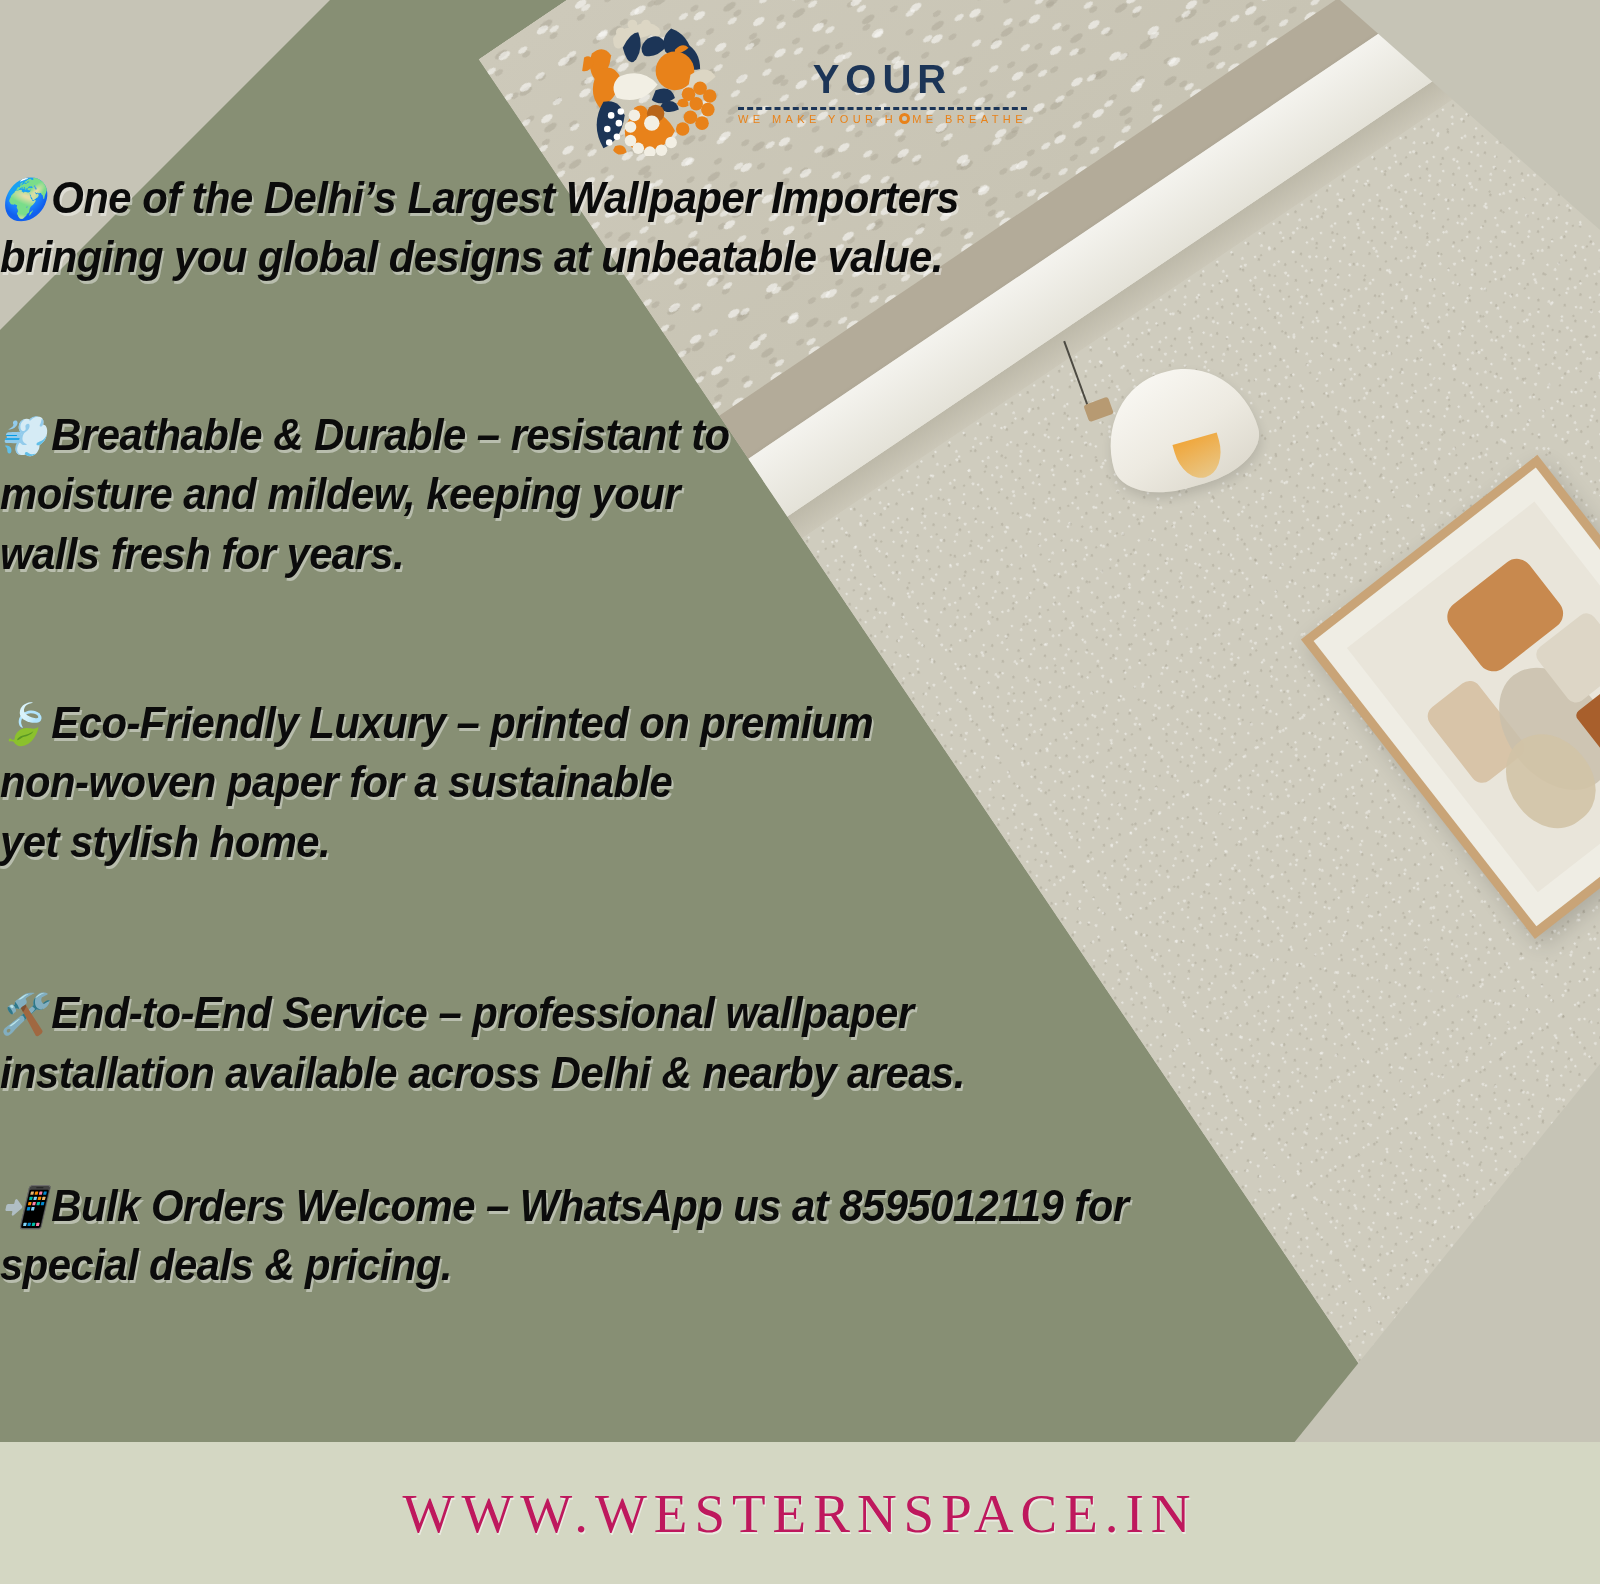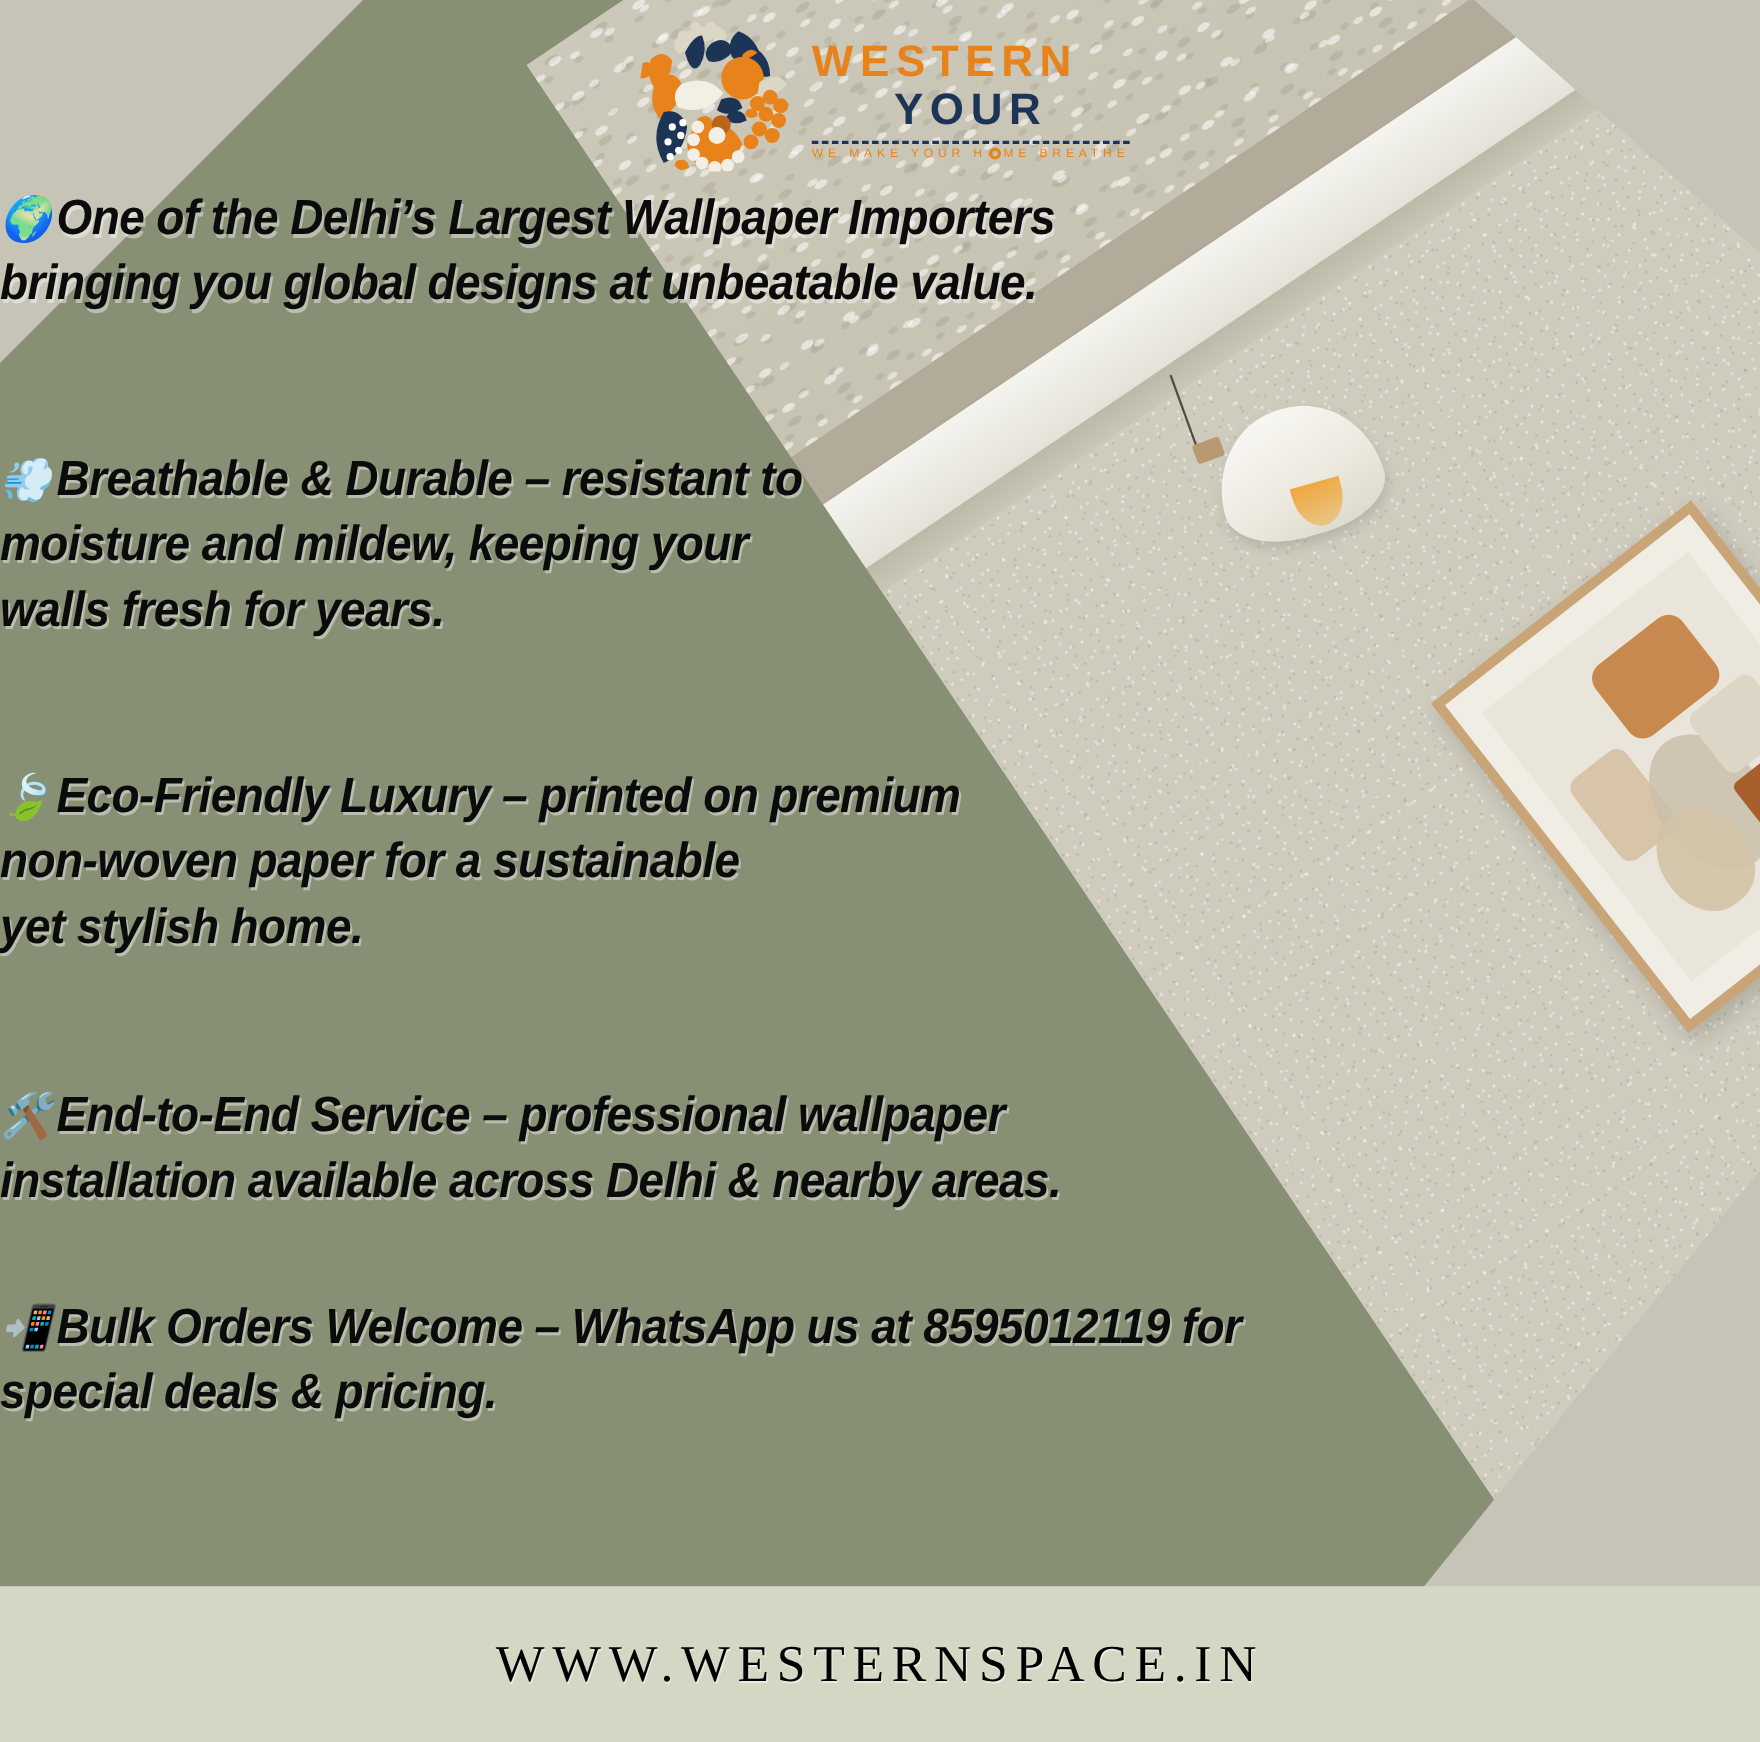--- a/index.html
+++ b/index.html
@@ -218,23 +218,23 @@
 
   
   .footer{
     position:absolute;left:0;bottom:0;width:1600px;height:142px;
     background:#D4D7C3;
     display:flex;align-items:center;justify-content:center;
     z-index:10;
   }
   .footer-url{
     font-family:"Liberation Serif",serif;
-    font-size:47px;
+    font-size:55px;
     letter-spacing:7px;
-    color:#000000;
+    color:#be185d;
     text-shadow:1px 2px 0 rgba(255,255,255,.5);
   }
 </style>
 </head>
 <body>
 
 <div id="poster">
 
   <div class="photo-wrap">
     <div class="photo-inner">
@@ -341,21 +341,20 @@
             <circle cx="150" cy="102" r="7"></circle>
             <circle cx="132" cy="110" r="7"></circle>
           <circle cx="144" cy="116" r="7"></circle>
             <circle cx="124" cy="122" r="7"></circle>
         </g>
         <path d="M54 140 q10 -4 12 6 q-8 6 -14 -2z" fill="#E8821A"></path>
         <path d="M120 92 q10 -4 10 6 q-8 4 -12 -2z" fill="#E8821A"></path>
       </g>
     </svg>
     <div class="logo-type">
-      <div class="logo-western">WESTERN</div>
       <div class="logo-space">YOUR</div>
       <div class="logo-rule"></div>
       <div class="logo-tag">
         <span>WE MAKE YOUR H</span>
         <span class="tag-ring"></span>
         <span>ME BREATHE</span>
       </div>
     </div>
   </div>
 

